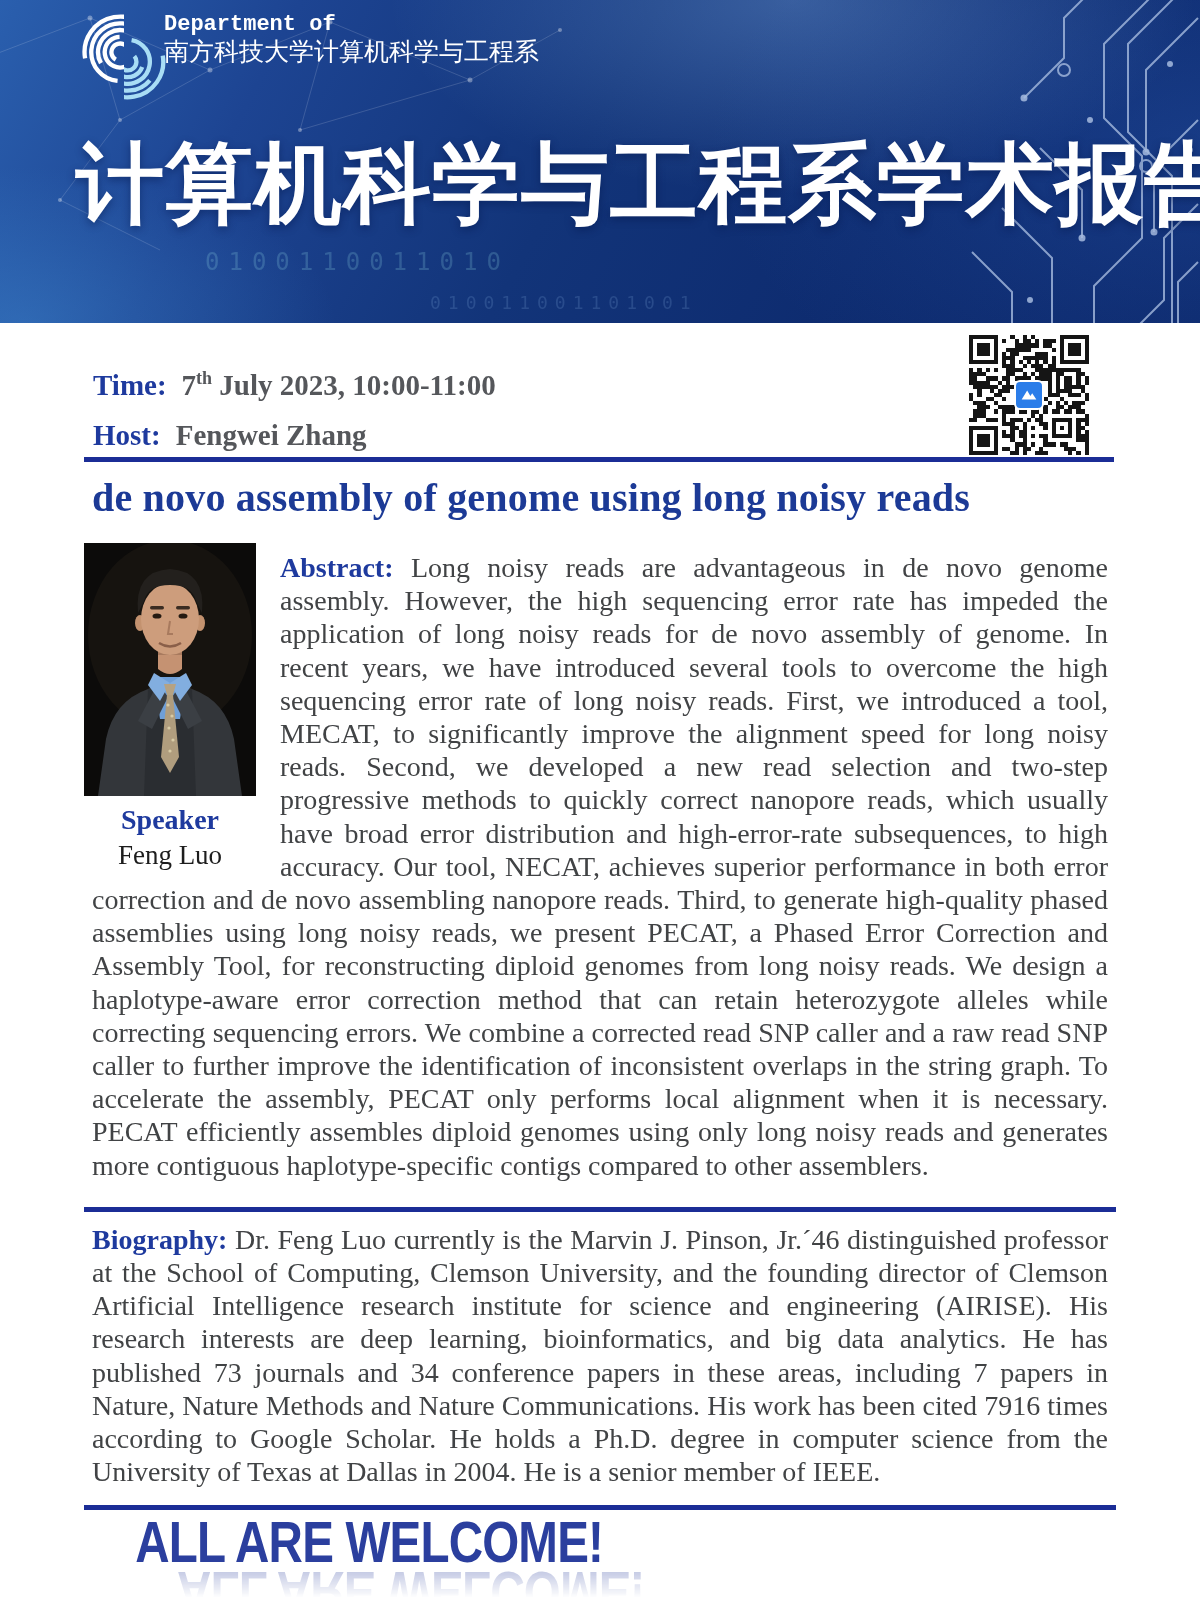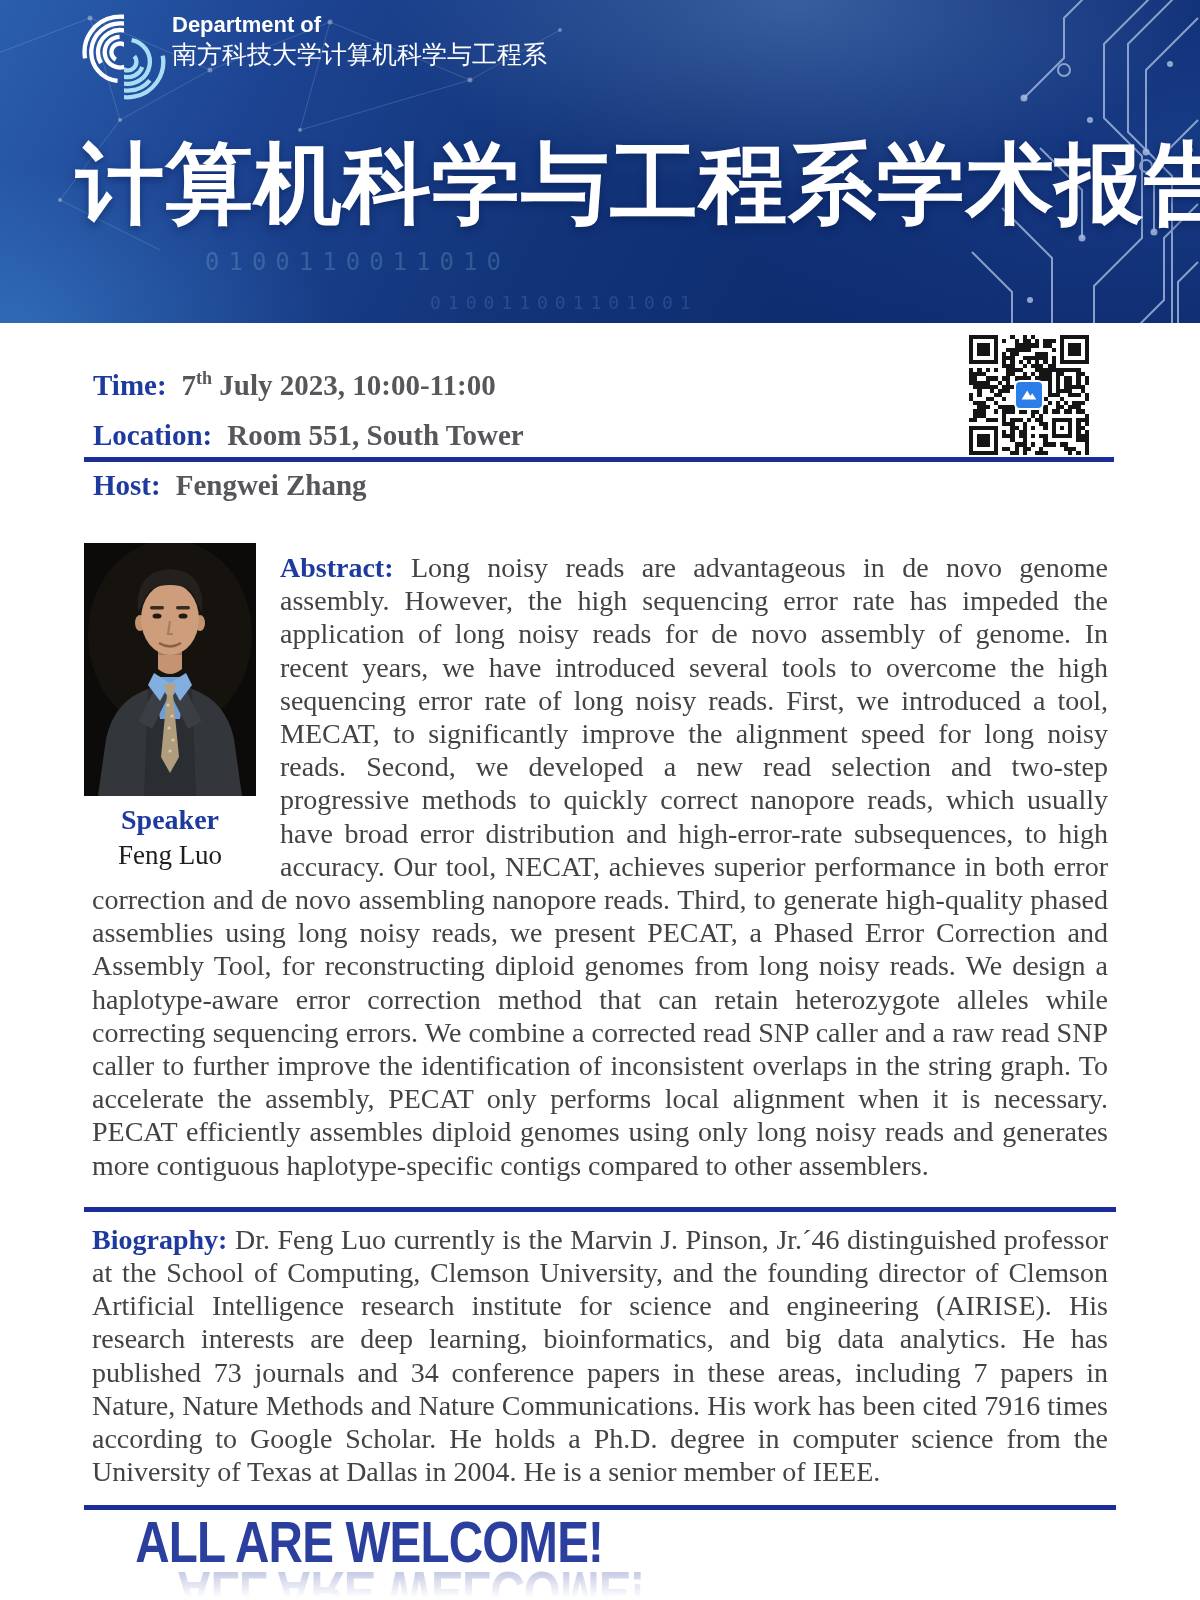--- a/index.html
+++ b/index.html
@@ -11,21 +11,21 @@
     background:
       radial-gradient(ellipse 620px 300px at 66% 0%, rgba(150,200,255,.30), transparent 65%),
       radial-gradient(ellipse 520px 260px at 2% 100%, rgba(70,150,220,.38), transparent 60%),
       radial-gradient(ellipse 700px 420px at 100% 45%, rgba(45,95,185,.35), transparent 70%),
       linear-gradient(118deg,#2a5fae 0%,#1d4492 22%,#123479 48%,#0e2c70 72%,#0b2668 100%);}
   .hero-decor{position:absolute;left:0;top:0;width:1200px;height:323px;}
   .binary{position:absolute;font-family:"DejaVu Sans Mono",monospace;pointer-events:none;white-space:nowrap;}
   .b1{left:205px;top:248px;font-size:24px;letter-spacing:9px;color:rgba(150,225,230,.22);}
   .b3{left:430px;top:292px;font-size:18px;letter-spacing:7px;color:rgba(170,210,255,.16);}
   .logo{position:absolute;left:74px;top:6px;width:96px;height:100px;}
-  .dept{position:absolute;left:172px;top:13px;color:#fff;font-family:Liberation Sans, sans-serif;line-height:1.12;}
+  .dept{position:absolute;left:164px;top:13px;color:#fff;font-family:Liberation Mono, monospace;line-height:1.12;}
   .dept .d1{font-size:22px;font-weight:700;}
   .dept .d2{font-size:25px;font-weight:700;}
   .dept .d3{font-size:25px;font-weight:500;margin-top:2px;}
   .cn-title{position:absolute;left:76px;top:138px;margin:0;color:#fff;
     font-family:"Liberation Sans",sans-serif;font-weight:900;font-size:88px;line-height:1.05;
     letter-spacing:1px;text-shadow:0 3px 8px rgba(0,20,70,.45);white-space:nowrap;}
   .en-sub{position:absolute;left:90px;top:254px;color:#f4f8fc;
     font-family:"Liberation Sans",sans-serif;font-size:33px;font-weight:400;letter-spacing:.5px;}
 
   
@@ -155,23 +155,20 @@
       <div class="d1">Department of</div>
       <div class="d3">南方科技大学计算机科学与工程系</div>
     </div>
 
     <h1 class="cn-title">计算机科学与工程系学术报告</h1>
   </header>
 
   <section class="info">
     <div class="row">
       <span class="lbl">Time:</span><span class="val"><span>7</span><sup>th</sup><span> July 2023, 10:00-11:00</span></span>
-    </div>
-    <div class="row">
-      <span class="lbl">Location:</span><span class="val">Room 551, South Tower</span>
     </div>
     <div class="row">
       <span class="lbl">Host:</span><span class="val">Fengwei Zhang</span>
     </div>
   </section>
 
   <div class="qr">
     <div style="position:absolute;inset:0;"><svg viewBox="-1 -1 31 31" width="100%" height="100%" shape-rendering="crispEdges" fill="#151515">
           <rect x="0" y="0" width="7" height="1"></rect>
           <rect x="0" y="6" width="7" height="1"></rect>
@@ -496,20 +493,21 @@
         </svg></div>
     <div class="qr-logo">
       <svg viewBox="0 0 24 24" width="22" height="22">
           <path d="M4,17 L10,7 L13.5,13 L15.5,10 L20,17 Z" fill="#ffffff"></path>
         </svg>
     </div>
   </div>
 
   <div class="rule r1"></div>
 
+  <h2 class="talk-title">de novo assembly of genome using long noisy reads</h2>
 
   <div class="column">
 
     <div class="speaker-float">
       <svg class="photo" viewBox="0 0 172 253" xmlns="http://www.w3.org/2000/svg">
         <rect width="172" height="253" fill="#0c0b0a"></rect>
         <ellipse cx="86" cy="92" rx="82" ry="95" fill="#17140f" opacity=".9"></ellipse>
         <path d="M14,253 L22,196 Q30,158 64,146 L86,138 L108,146 Q142,158 150,196 L158,253 Z" fill="#33363a"></path>
         <path d="M64,146 L86,138 L108,146 L112,253 L60,253 Z" fill="#2a2d31"></path>
         <path d="M70,134 L102,134 L96,176 L76,176 Z" fill="#6f9fd8"></path>

